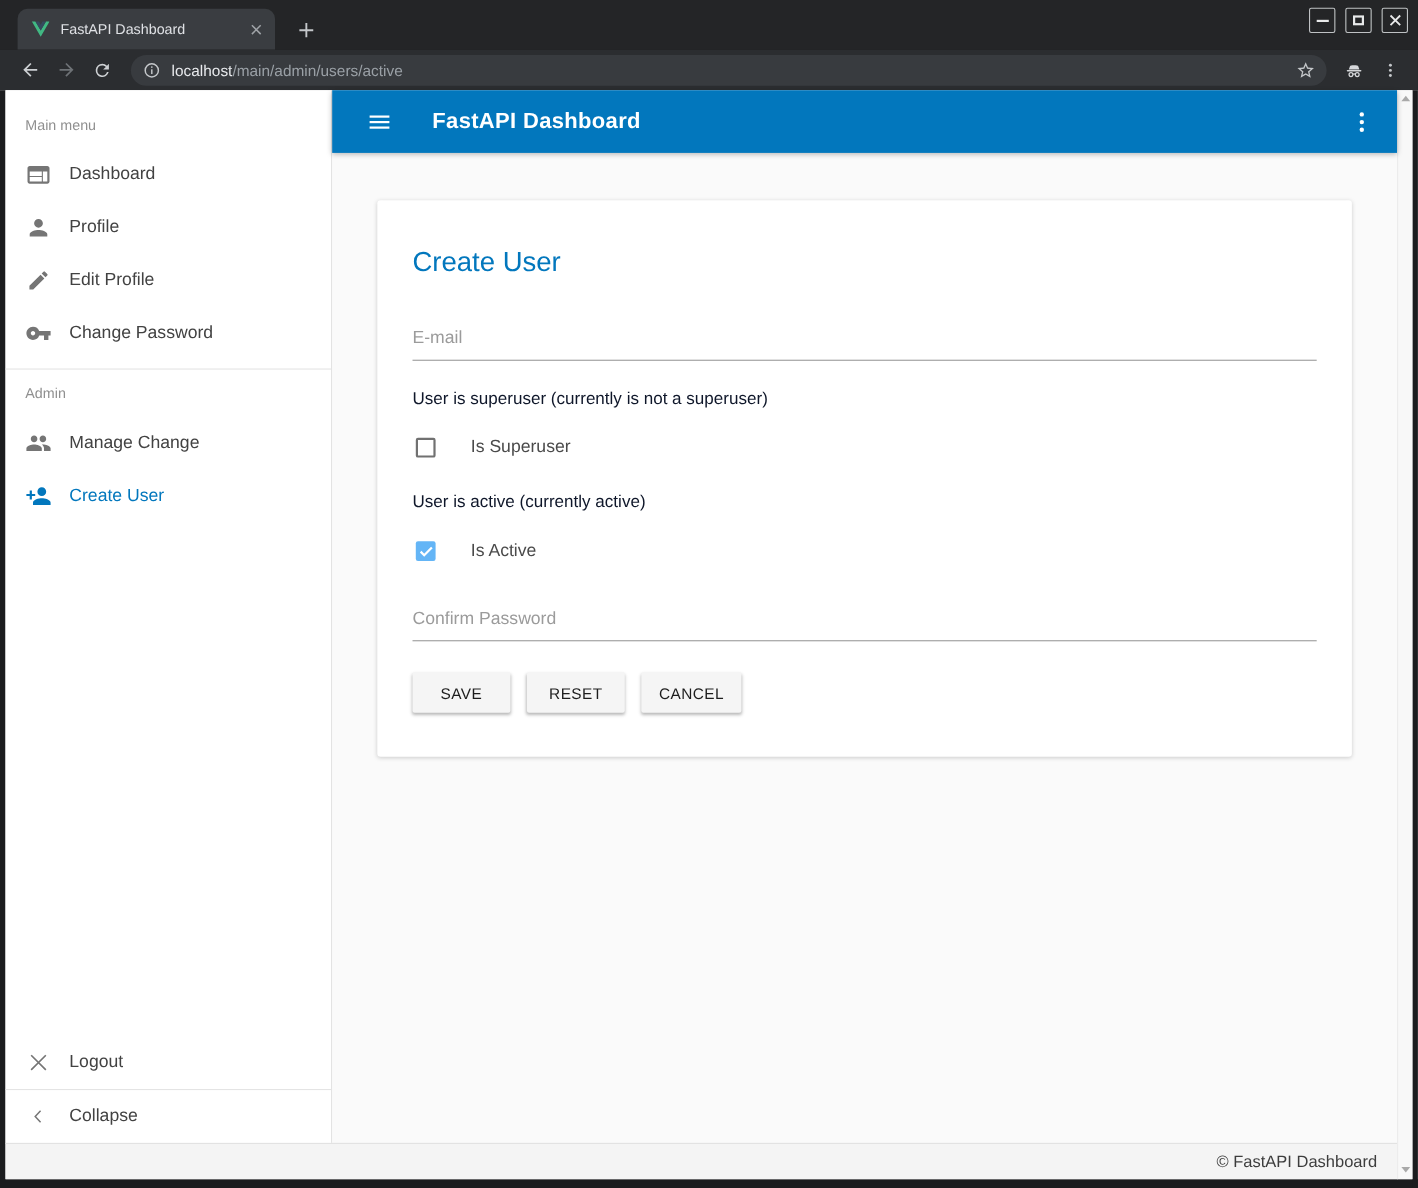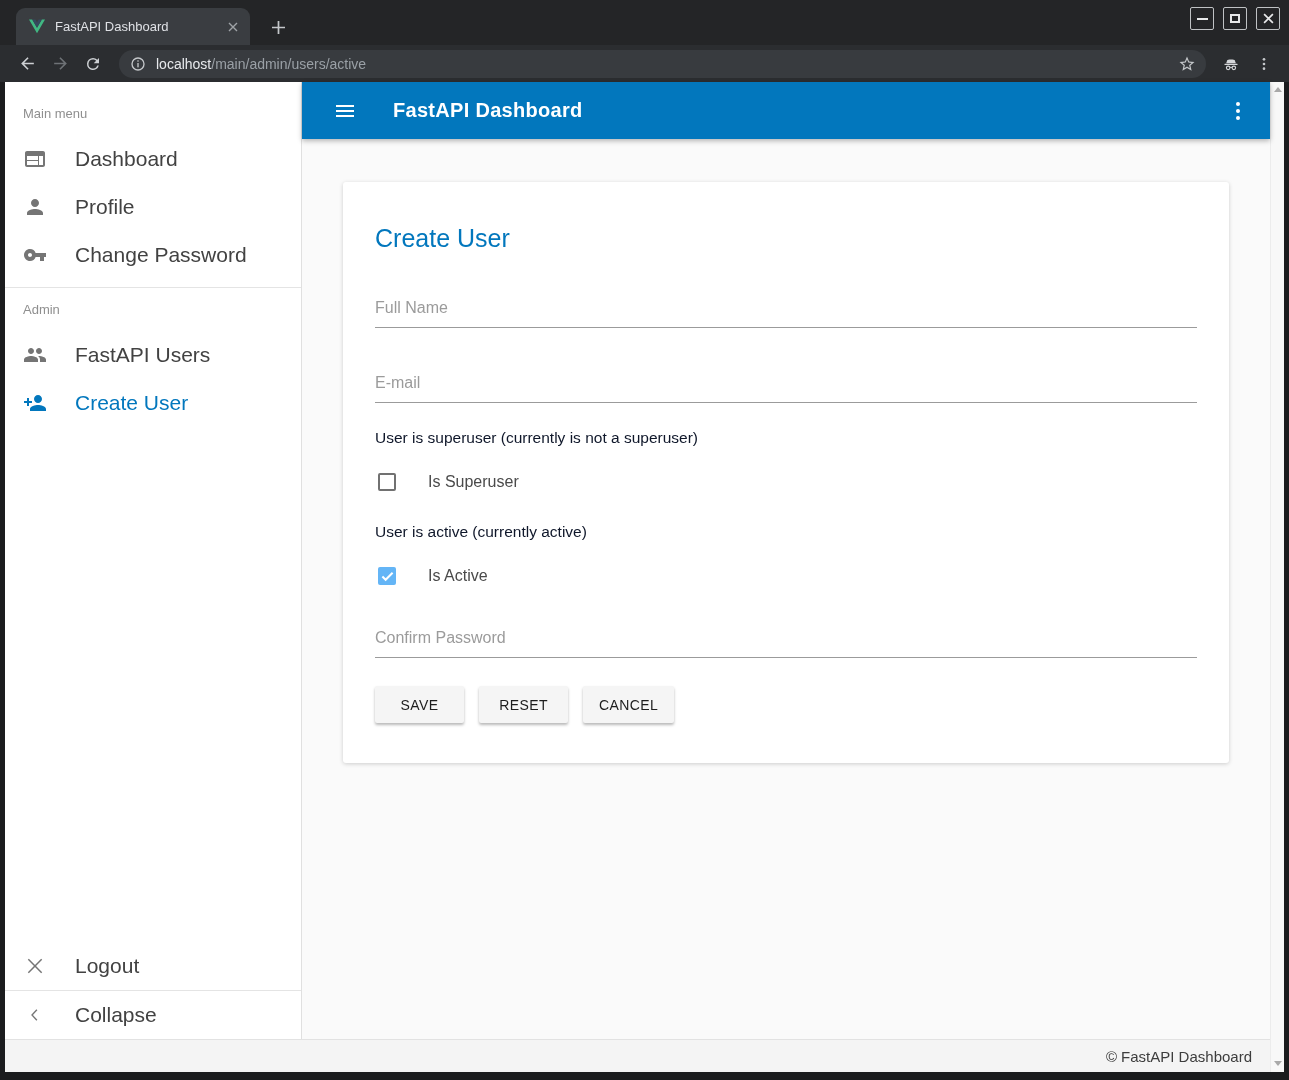--- a/index.html
+++ b/index.html
@@ -30,21 +30,21 @@
   
   .viewport { flex:1; display:flex; border-left:5px solid #1b1c1e; border-right:5px solid #1b1c1e; border-bottom:8px solid #1b1c1e; background:#fafafa; min-height:0; }
   .page { flex:1; display:flex; flex-direction:column; min-width:0; }
   .page-body { flex:1; display:flex; min-height:0; }
 
   
   .sidebar { width:297px; flex:none; background:#ffffff; border-right:1px solid #e0e0e0; display:flex; flex-direction:column; padding-top:18px; }
   .section-label { font-size:13px; color:#8f8f8f; padding:6px 0 14px 18px; }
   .side-item { height:48px; display:flex; align-items:center; padding-left:18px; cursor:pointer; }
   .side-item .icon { width:24px; height:24px; flex:none; display:flex; align-items:center; justify-content:center; }
-  .side-item .label { margin-left:28px; font-size:21px; color:#424242; }
+  .side-item .label { margin-left:16px; font-size:16px; color:#424242; }
   .side-item.active .label { color:var(--color-accent,#0277bd); }
   .divider { height:1px; background:#e4e4e4; margin:8px 0; }
   .sidebar-bottom { margin-top:auto; }
 
   
   .main { flex:1; display:flex; flex-direction:column; background:#fafafa; min-width:0; }
   .appbar { height:57px; flex:none; background:var(--color-accent,#0277bd); display:flex; align-items:center; padding:0 12px 0 23px; box-shadow:0 2px 5px rgba(0,0,0,.28); position:relative; z-index:2; }
   .hamburger { width:40px; height:40px; display:flex; flex-direction:column; justify-content:center; align-items:center; gap:3px; }
   .hamburger span { width:18px; height:2px; background:#ffffff; }
   .appbar-title { color:#ffffff; font-size:20px; font-weight:700; letter-spacing:.3px; margin-left:28px; }
@@ -183,40 +183,48 @@
 
           <div class="side-item">
             <span class="icon">
               <svg width="24" height="24" viewBox="0 0 24 24">
                   <path d="M12 12c2.21 0 4-1.79 4-4s-1.79-4-4-4-4 1.79-4 4 1.79 4 4 4zm0 2c-2.67 0-8 1.34-8 4v2h16v-2c0-2.66-5.33-4-8-4z" fill="#757575"></path>
                 </svg>
             </span>
             <span class="label">Profile</span>
           </div>
 
+          <div class="side-item">
+            <span class="icon">
+              <svg width="22" height="22" viewBox="0 0 24 24">
+                  <path d="M3 17.25V21h3.75L17.81 9.94l-3.75-3.75L3 17.25zM20.71 7.04a.996.996 0 0 0 0-1.41l-2.34-2.34a.996.996 0 0 0-1.41 0l-1.83 1.83 3.75 3.75 1.83-1.83z" fill="#757575"></path>
+                </svg>
+            </span>
+            <span class="label">Edit Profile</span>
+          </div>
 
           <div class="side-item">
             <span class="icon">
               <svg width="24" height="24" viewBox="0 0 24 24">
                   <path d="M12.65 10A5.99 5.99 0 0 0 7 6c-3.31 0-6 2.69-6 6s2.69 6 6 6a5.99 5.99 0 0 0 5.65-4H17v4h4v-4h2v-4H12.65zM7 14c-1.1 0-2-.9-2-2s.9-2 2-2 2 .9 2 2-.9 2-2 2z" fill="#757575"></path>
                 </svg>
             </span>
             <span class="label">Change Password</span>
           </div>
 
           <div class="divider"></div>
           <div class="section-label">Admin</div>
 
           <div class="side-item">
             <span class="icon">
               <svg width="24" height="24" viewBox="0 0 24 24">
                   <path d="M16 11c1.66 0 2.99-1.34 2.99-3S17.66 5 16 5c-1.66 0-3 1.34-3 3s1.34 3 3 3zm-8 0c1.66 0 2.99-1.34 2.99-3S9.66 5 8 5C6.34 5 5 6.34 5 8s1.34 3 3 3zm0 2c-2.33 0-7 1.17-7 3.5V19h14v-2.5c0-2.33-4.67-3.5-7-3.5zm8 0c-.29 0-.62.02-.97.05 1.16.84 1.97 1.97 1.97 3.45V19h6v-2.5c0-2.33-4.67-3.5-7-3.5z" fill="#757575"></path>
                 </svg>
             </span>
-            <span class="label">FastAPI Users</span>
+            <span class="label">Manage Change</span>
           </div>
 
           <div class="side-item active">
             <span class="icon">
               <svg width="24" height="24" viewBox="0 0 24 24">
                   <path d="M15 12c2.21 0 4-1.79 4-4s-1.79-4-4-4-4 1.79-4 4 1.79 4 4 4zm-9-2V7H4v3H1v2h3v3h2v-3h3v-2H6zm9 4c-2.67 0-8 1.34-8 4v2h16v-2c0-2.66-5.33-4-8-4z" fill="#0277bd"></path>
                 </svg>
             </span>
             <span class="label">Create User</span>
           </div>
@@ -254,23 +262,20 @@
                 <i></i>
                 <i></i>
                 <i></i>
               </div>
           </div>
 
           <div class="content">
             <div class="card">
               <h1 class="form-title">Create User</h1>
 
-              <div class="input-group">
-                <input type="text" placeholder="Full Name" style="">
-              </div>
 
               <div class="input-group">
                 <input type="text" placeholder="E-mail" style="">
               </div>
 
               <div class="hint">User is superuser (currently is not a superuser)</div>
               <div class="checkbox-row">
                 <span class="checkbox-box unchecked"></span>
                 <span class="checkbox-label">Is Superuser</span>
               </div>

